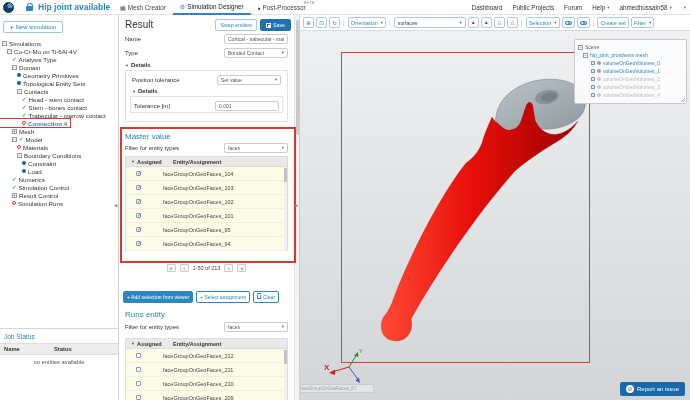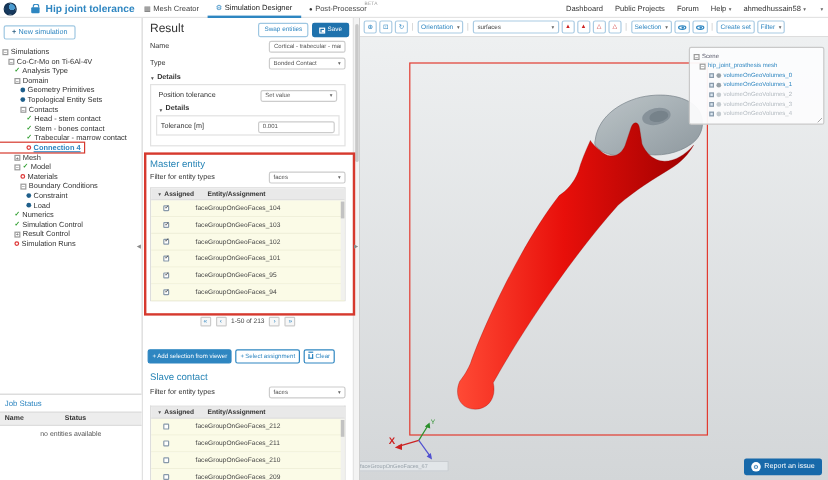--- a/index.html
+++ b/index.html
@@ -130,21 +130,21 @@
   .report{position:absolute;right:5px;bottom:4px;background:#1769aa;color:#fff;font-size:6px;border-radius:2px;
           padding:3px 6px;display:flex;align-items:center;gap:3px;cursor:pointer;z-index:7}
   .rico{width:8px;height:8px;border-radius:50%;background:#fff;color:#1769aa;font-size:5px;display:flex;align-items:center;justify-content:center}
 </style>
 </head>
 <body>
 
 <div class="app-header">
   <div class="logo"></div>
   <div class="lock"></div>
-  <div class="app-title">Hip joint tolerance</div>
+  <div class="app-title">Hip joint available</div>
   <div class="tabs">
 
       <div class="tab" data-icon="grid">
         <span class="tico grid">▦</span>
 
         <span class="tlbl">Mesh Creator</span>
         <span class="beta"></span>
       </div>
 
       <div class="tab active" data-icon="gear">
@@ -393,21 +393,21 @@
       <span>Details</span>
     </div>
     <div class="group">
       <div class="frow" style="padding:0 3px">
         <span class="flabel">Tolerance [m]</span>
         <input class="fctrl" value="0.001" style="">
       </div>
     </div>
   </div>
 
-  <div class="abs sec-title" style="top:115px">Master entity</div>
+  <div class="abs sec-title" style="top:115px">Master value</div>
   <div class="abs frow" style="top:126px">
     <span class="flabel">Filter for entity types</span>
     <div class="fctrl">
       <span>faces</span>
       <span class="fcaret">▾</span>
     </div>
   </div>
   <div class="etable" style="top:141px;height:95px">
     <div class="thead">
       <span class="hcar">▼</span>
@@ -463,21 +463,21 @@
     <div class="abtn">
       <span>+</span>
       <span>Select assignment</span>
     </div>
     <div class="abtn">
       <span class="tr-ico"></span>
       <span>Clear</span>
     </div>
   </div>
 
-  <div class="abs sec-title" style="top:293px">Slave contact</div>
+  <div class="abs sec-title" style="top:293px">Runs entity</div>
   <div class="abs frow" style="top:305px">
     <span class="flabel">Filter for entity types</span>
     <div class="fctrl">
       <span>faces</span>
       <span class="fcaret">▾</span>
     </div>
   </div>
   <div class="etable" style="top:323px;height:62px;border-bottom:none">
     <div class="thead">
       <span class="hcar">▼</span>

